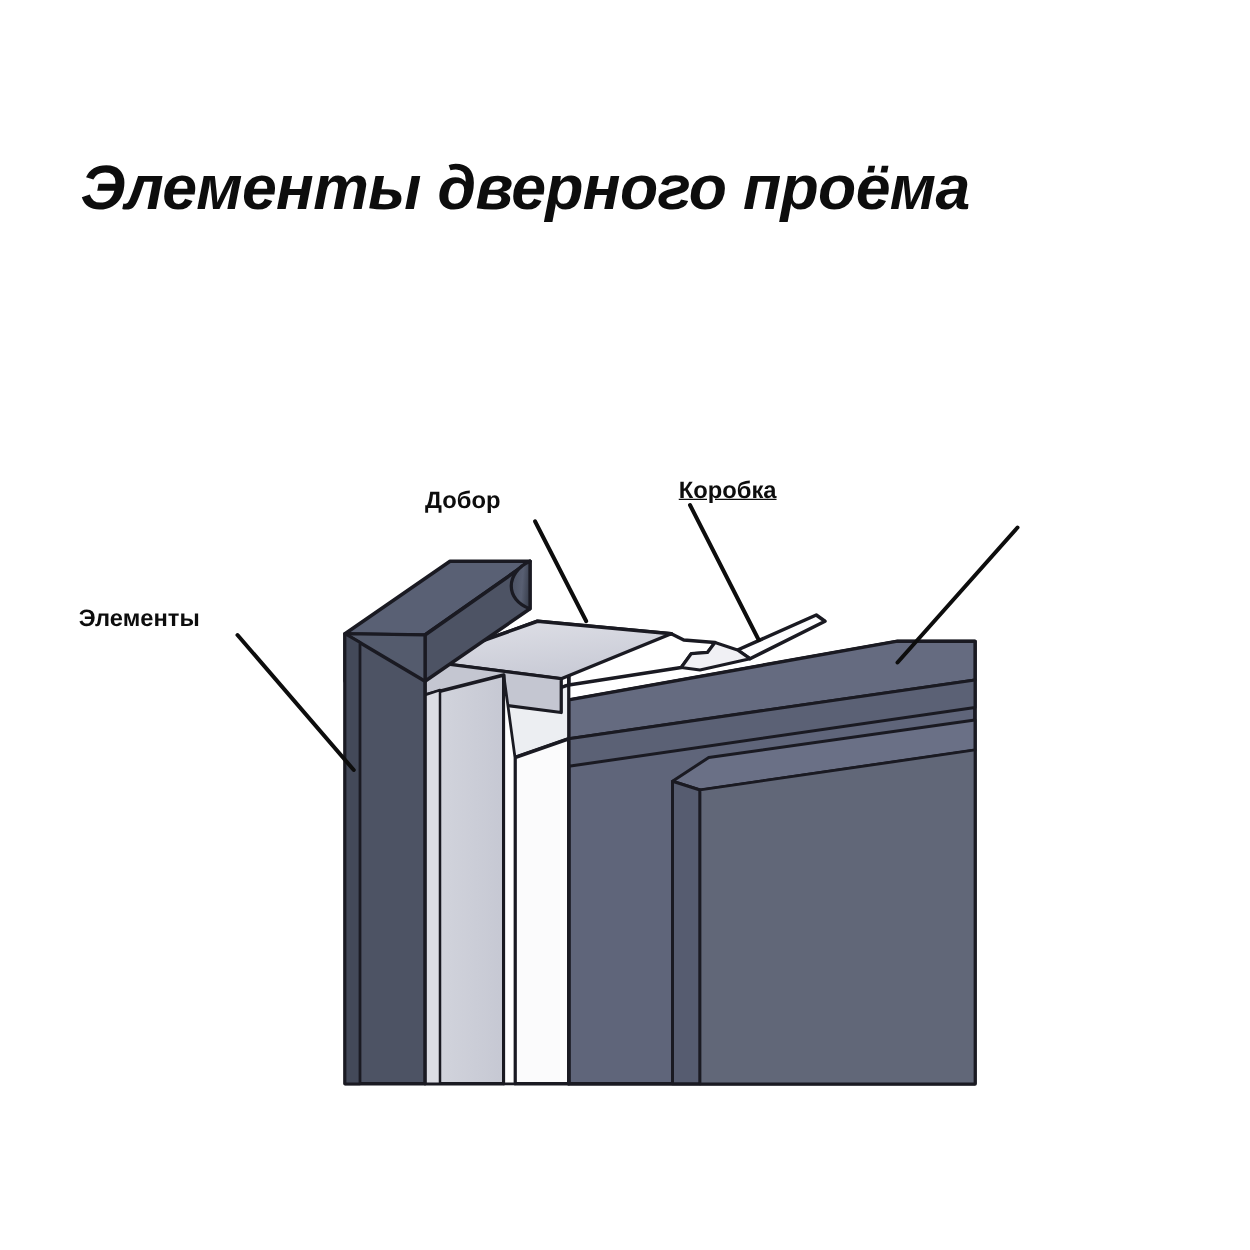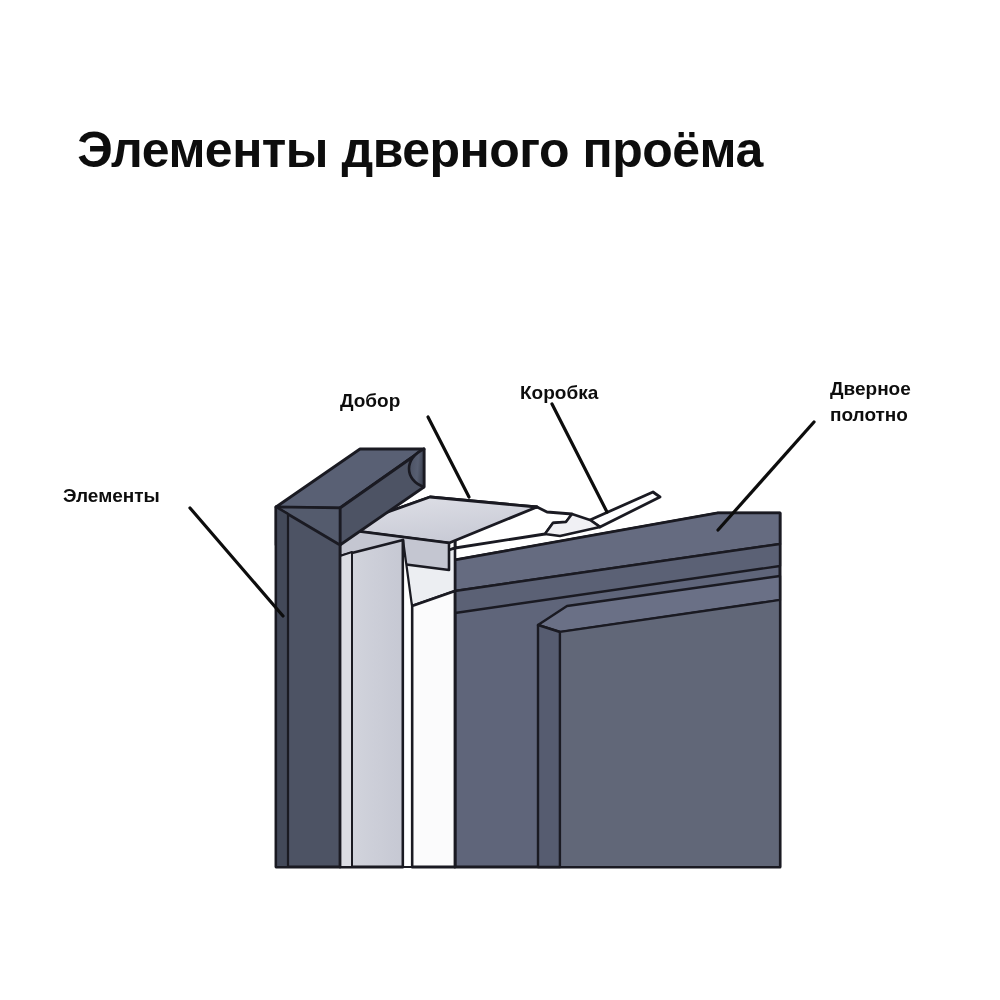--- a/index.html
+++ b/index.html
@@ -26,32 +26,33 @@
     left: 0;
     top: 120px;
     width: 840px;
     text-align: center;
     font-size: 50px;
     font-weight: bold;
     color: #0d0d0d;
     letter-spacing: -0.5px;
     line-height: 60px;
     white-space: nowrap;
+    font-style: italic;
   }
   .callout {
     position: absolute;
     font-size: 19px;
     font-weight: bold;
     color: #0d0d0d;
     line-height: 26px;
     white-space: pre-line;
   }
   #label-nalichnik { left: 63px;  top: 483px; }
   #label-dobor     { left: 340px; top: 388px; }
-  #label-korobka   { left: 520px; top: 380px; }
+  #label-korobka   { left: 543px; top: 380px; text-decoration: underline; }
   #label-polotno   { left: 830px; top: 376px; }
   #diagram-svg {
     position: absolute;
     left: 0;
     top: 0;
     width: 1000px;
     height: 1000px;
   }
 </style>
 </head>
@@ -144,16 +145,14 @@
       <line x1="814" y1="422" x2="718" y2="530"></line>
     </g>
   </svg>
 
   <div class="callout" id="label-nalichnik">Элементы</div>
 
   <div class="callout" id="label-dobor">Добор</div>
 
   <div class="callout" id="label-korobka">Коробка</div>
 
-  <div class="callout" id="label-polotno">Дверное
-полотно</div>
 
 </div>
 
 </body></html>

